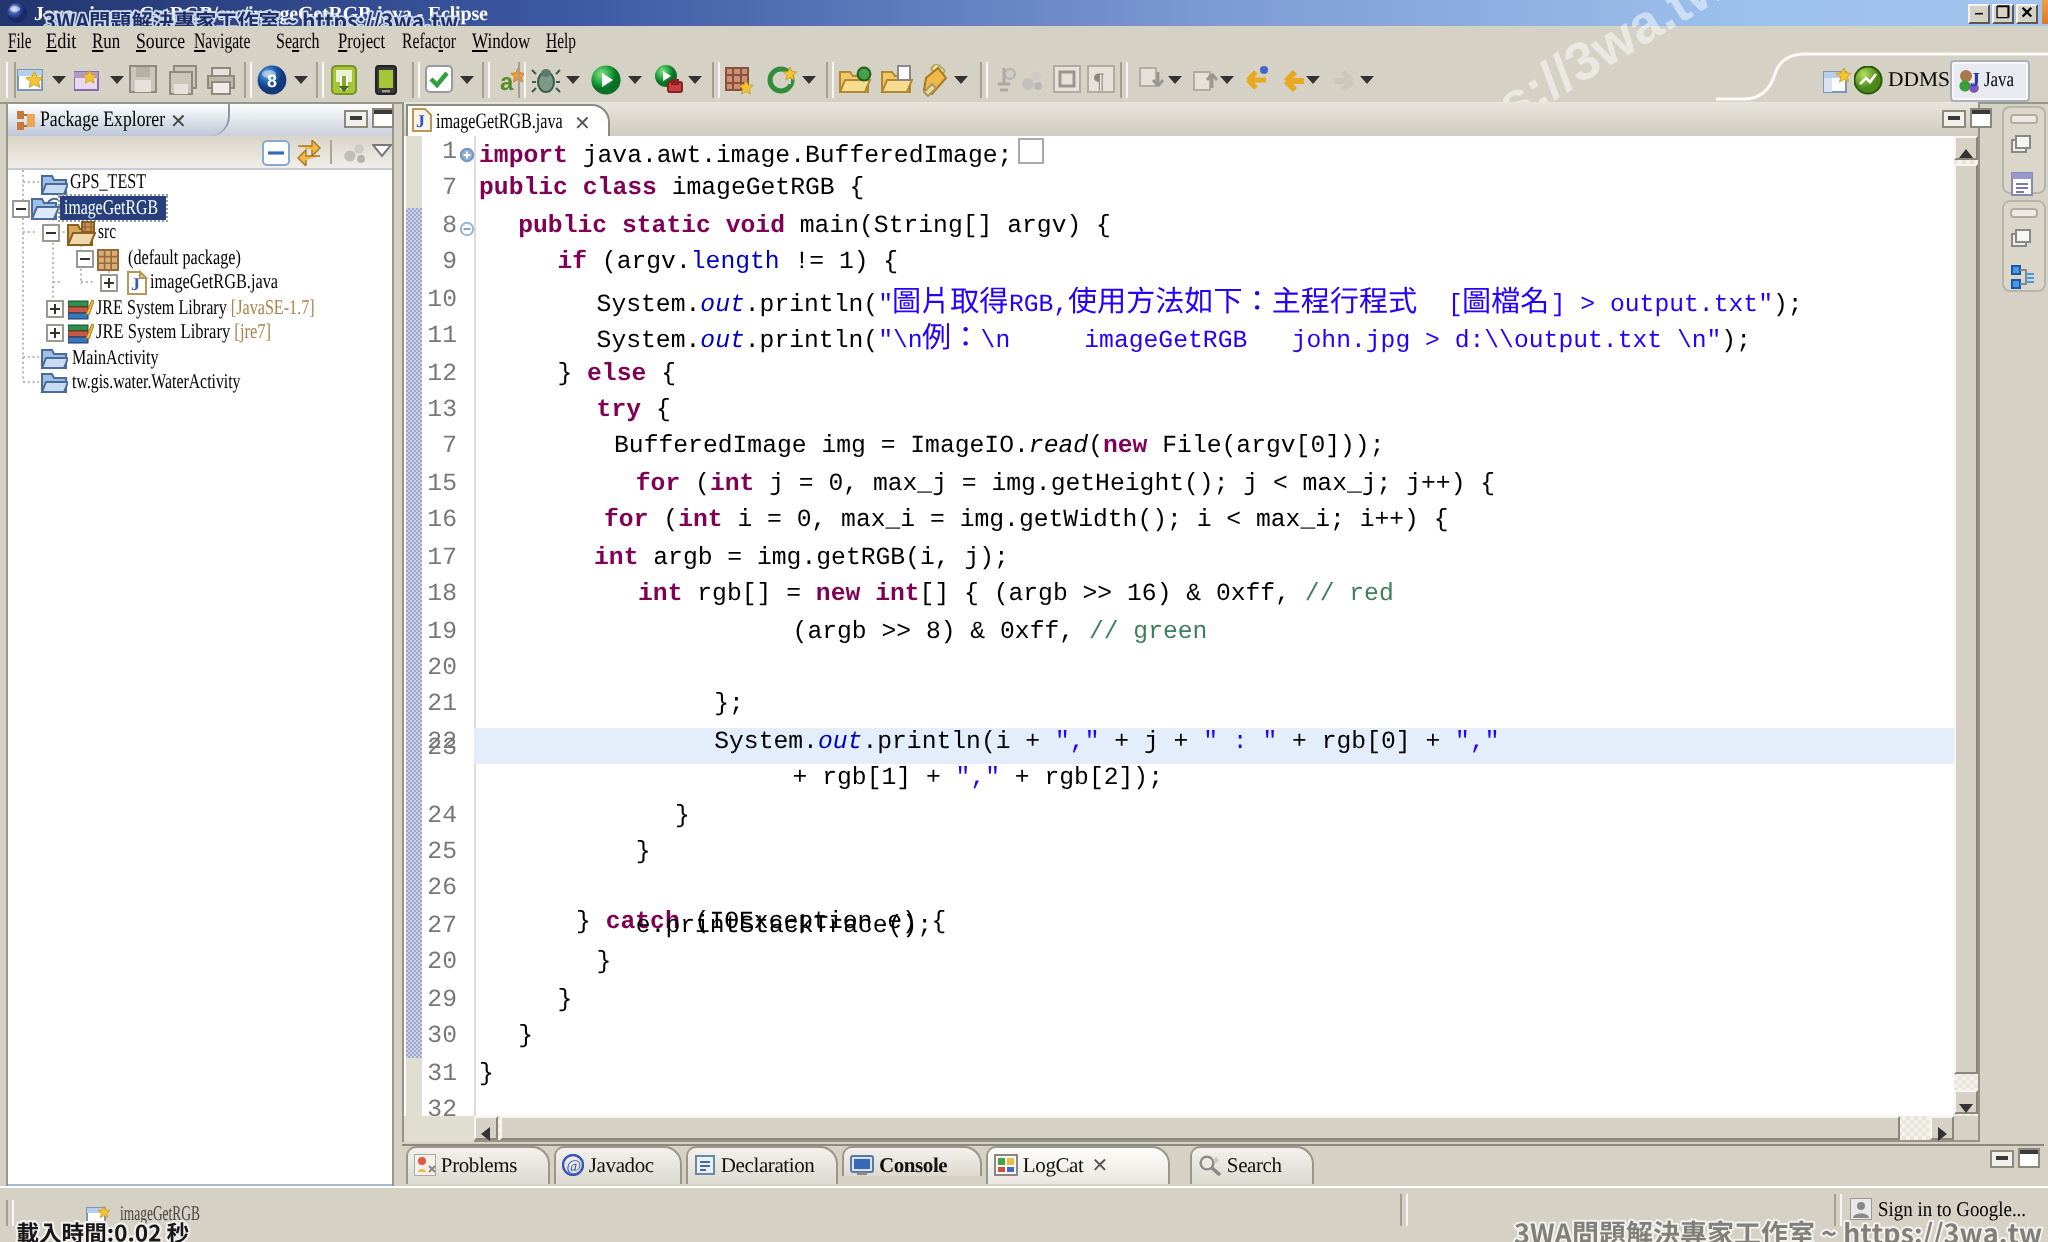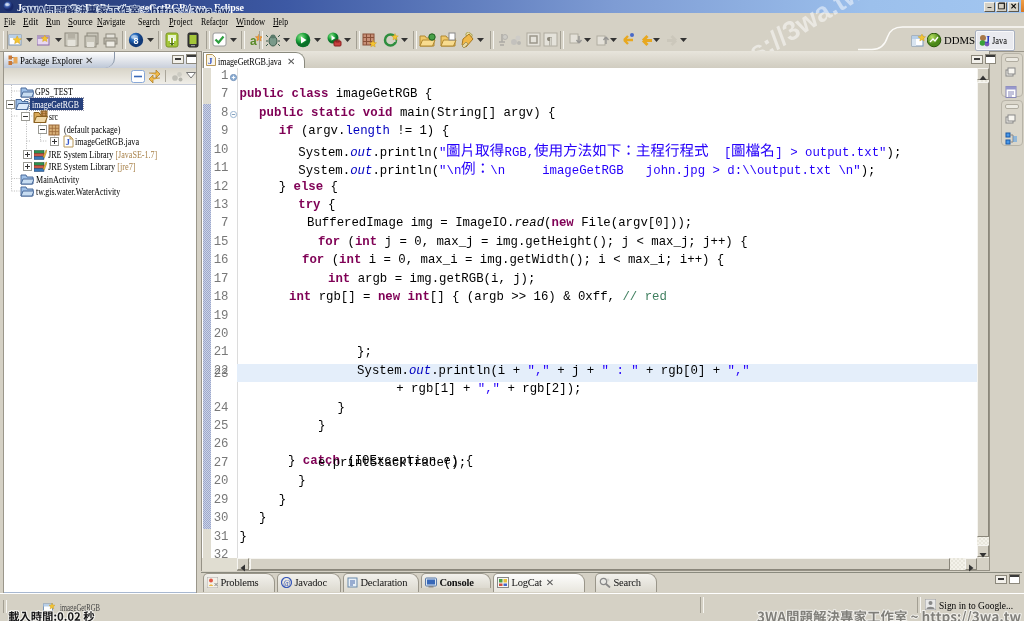--- a/index.html
+++ b/index.html
@@ -451,40 +451,42 @@
     <div class="ln" style="top:351.0px">25</div>
     <div class="ln" style="top:369.4px">26</div>
     <div class="ln" style="top:387.8px">27</div>
     <div class="ln" style="top:406.2px">20</div>
     <div class="ln" style="top:424.7px">29</div>
     <div class="ln" style="top:443.1px">30</div>
     <div class="ln" style="top:461.5px">31</div>
     <div class="ln" style="top:479.9px">32</div>
   </div>
 <div class="abs" style="left:237px;top:68px;width:740px;height:490px;overflow:hidden" id="code">
+    <div class="cl" style="top:1.0px;padding-left:2.5px"><b class="k">import</b> java.awt.image.BufferedImage;<span class="fb"></span></div>
     <div class="cl" style="top:37.8px;padding-left:22.1px"><b class="k">public</b> <b class="k">static</b> <b class="k">void</b> main(String[] argv) {</div>
     <div class="cl" style="top:19.4px;padding-left:2.5px"><b class="k">public</b> <b class="k">class</b> imageGetRGB {</div>
     <div class="cl" style="top:56.3px;padding-left:41.7px"><b class="k">if</b> (argv.<span class="f">length</span> != 1) {</div>
     <div class="cl" style="top:74.7px;padding-left:61.3px">System.<i class="sf">out</i>.println(<span class="s">"</span><svg style="vertical-align:-2.33px" width="58" height="15" viewBox="0 -12.51 58 14.84">
         <path d="M5.2671 -9.3702H9.2247V-8.4099H5.2671ZM4.7724 -5.07795H9.7194V-1.8333000000000002H4.7724ZM3.8994 -5.7618V-1.14945H10.636050000000001V-5.7618ZM6.38745 -3.88485H8.07525V-3.0264H6.38745ZM5.7036 -4.46685V-2.45895H8.80275V-4.46685ZM2.91 -7.085850000000001V-6.402H11.6691V-7.085850000000001H7.69695V-7.75515H10.17045V-10.0104H4.365V-7.75515H6.7512V-7.085850000000001ZM1.1931 -11.62545V1.14945H2.22615V0.56745H12.32385V1.14945H13.386000000000001V-11.62545ZM2.22615 -0.3492V-10.7088H12.32385V-0.3492Z M17.53275 -12.076500000000001V-7.11495C17.53275 -4.495950000000001 17.329050000000002 -1.7314500000000002 15.481200000000001 0.39285000000000003C15.72855 0.56745 16.10685 0.94575 16.296 1.2076500000000001C17.678250000000002 -0.33465 18.2457 -2.1679500000000003 18.4785 -4.08855H24.63315V1.1640000000000001H25.753500000000003V-5.16525H18.565800000000003C18.609450000000002 -5.82 18.624000000000002 -6.4602 18.624000000000002 -7.11495V-7.52235H25.24425V-12.20745H24.1239V-8.6136H18.624000000000002V-12.076500000000001Z M37.8591 -9.09375 36.8115 -8.89005C37.291650000000004 -6.4893 37.975500000000004 -4.37955 38.97945 -2.6481C38.121 -1.44045 37.0734 -0.53835 35.923950000000005 0.0582C36.1713 0.27645000000000003 36.47685 0.6838500000000001 36.636900000000004 0.9603C37.75725 0.30555 38.77575 -0.5529000000000001 39.6342 -1.64415C40.43445 -0.5529000000000001 41.39475 0.3492 42.55875 1.0039500000000001C42.73335 0.7275 43.068 0.30555 43.31535 0.10185C42.1077 -0.5238 41.118300000000005 -1.455 40.3035 -2.619C41.48205 -4.4814 42.311400000000006 -6.925800000000001 42.67515 -10.0686L41.97675 -10.25775L41.7876 -10.2141H36.53505V-9.151950000000001H41.4675C41.118300000000005 -6.99855 40.49265 -5.16525 39.64875 -3.68115C38.8194 -5.238 38.2374 -7.0713 37.8591 -9.09375ZM29.49285 -1.78965 29.696550000000002 -0.71295C31.0788 -0.9166500000000001 32.9703 -1.2076500000000001 34.81815 -1.5132V1.1349H35.880300000000005V-10.286850000000001H36.8988V-11.3199H29.7984V-10.286850000000001H30.918750000000003V-1.9788000000000001ZM31.966350000000002 -10.286850000000001H34.81815V-8.351700000000001H31.966350000000002ZM31.966350000000002 -7.3623H34.81815V-5.3253H31.966350000000002ZM31.966350000000002 -4.3359000000000005H34.81815V-2.5317000000000003L31.966350000000002 -2.1243Z M50.66310000000001 -8.97735H55.479150000000004V-7.78425H50.66310000000001ZM50.66310000000001 -10.941600000000001H55.479150000000004V-9.7776H50.66310000000001ZM49.600950000000005 -11.770950000000001V-6.9549H56.57040000000001V-11.770950000000001ZM49.630050000000004 -2.0952C50.284800000000004 -1.455 51.07050000000001 -0.5529000000000001 51.434250000000006 0.0291L52.263600000000004 -0.56745C51.88530000000001 -1.1349 51.08505000000001 -1.99335 50.4012 -2.60445ZM47.30205000000001 -12.1929C46.66185000000001 -11.15985 45.35235000000001 -9.93765 44.20290000000001 -9.1956C44.377500000000005 -8.97735 44.65395000000001 -8.54085 44.78490000000001 -8.2935C46.07985000000001 -9.166500000000001 47.47665000000001 -10.51965 48.335100000000004 -11.7855ZM48.364200000000004 -3.783V-2.83725H54.2424V-0.0582C54.2424 0.13095 54.184200000000004 0.1746 53.95140000000001 0.18915C53.73315000000001 0.21825 53.0202 0.21825 52.190850000000005 0.18915C52.33635000000001 0.48015 52.49640000000001 0.873 52.55460000000001 1.17855C53.63130000000001 1.17855 54.3297 1.1640000000000001 54.766200000000005 1.0039500000000001C55.21725000000001 0.8439 55.333650000000006 0.5529000000000001 55.333650000000006 -0.04365V-2.83725H57.51615000000001V-3.783H55.333650000000006V-5.0343H57.268800000000006V-5.9655000000000005H48.69885000000001V-5.0343H54.2424V-3.783ZM47.563950000000006 -8.97735C46.69095000000001 -7.4787 45.29415000000001 -5.98005 43.9701 -5.01975C44.14470000000001 -4.75785 44.450250000000004 -4.1904 44.53755 -3.9576000000000002C45.105000000000004 -4.40865 45.687000000000005 -4.96155 46.254450000000006 -5.5581000000000005V1.14945H47.31660000000001V-6.8094C47.76765 -7.3914 48.175050000000006 -7.9879500000000005 48.52425000000001 -8.59905Z" fill="#2500fa"></path>
       </svg><span class="s">RGB,</span><svg style="vertical-align:-2.33px" width="175" height="15" viewBox="0 -12.51 175 14.84">
         <path d="M8.71545 -12.1638V-10.60695H4.67055V-9.603H8.71545V-8.1771H5.0925V-4.14675H8.6427C8.54085 -3.3465000000000003 8.3226 -2.5899 7.857 -1.90605C7.085850000000001 -2.4444 6.4602 -3.0991500000000003 6.00915 -3.85575L5.0925 -3.5502000000000002C5.630850000000001 -2.619 6.3438 -1.8333000000000002 7.20225 -1.17855C6.5329500000000005 -0.56745 5.54355 -0.0582 4.1322 0.30555C4.365 0.53835 4.67055 0.9603 4.8015 1.2076500000000001C6.3147 0.7566 7.3623 0.14550000000000002 8.10435 -0.56745C9.5739 0.3201 11.4072 0.9021 13.48785 1.1931C13.63335 0.873 13.9098 0.45105 14.1426 0.2037C12.0474 -0.0291 10.2141 -0.53835 8.74455 -1.3386C9.326550000000001 -2.19705 9.58845 -3.1428000000000003 9.70485 -4.14675H13.51695V-8.1771H9.7776V-9.603H13.9971V-10.60695H9.7776V-12.1638ZM6.111 -7.2604500000000005H8.71545V-5.7327L8.7009 -5.07795H6.111ZM9.7776 -7.2604500000000005H12.46935V-5.07795H9.76305L9.7776 -5.7327ZM4.0449 -12.251100000000001C3.1864500000000002 -10.0395 1.7751000000000001 -7.8861 0.30555 -6.4893C0.49470000000000003 -6.2274 0.80025 -5.65995 0.9166500000000001 -5.4126C1.4695500000000001 -5.9655000000000005 2.0079000000000002 -6.605700000000001 2.51715 -7.31865V1.2222H3.56475V-8.9046C4.1322 -9.87945 4.656000000000001 -10.89795 5.063400000000001 -11.931000000000001Z M16.77615 -11.2035V-5.92185C16.77615 -3.8703000000000003 16.63065 -1.29495 15.015600000000001 0.5238C15.26295 0.65475 15.69945 1.0185 15.8595 1.23675C16.97985 0.0 17.47455 -1.6732500000000001 17.692800000000002 -3.3028500000000003H21.34485V1.03305H22.450650000000003V-3.3028500000000003H26.379150000000003V-0.3201C26.379150000000003 -0.0582 26.2773 0.0291 25.9863 0.04365C25.709850000000003 0.0582 24.72045 0.07275000000000001 23.701950000000004 0.0291C23.847450000000002 0.3201 24.02205 0.80025 24.08025 1.0767C25.44795 1.09125 26.291850000000004 1.0767 26.786550000000002 0.9021C27.28125 0.7275 27.45585 0.39285000000000003 27.45585 -0.3201V-11.2035ZM17.85285 -10.1559H21.34485V-7.81335H17.85285ZM26.379150000000003 -10.1559V-7.81335H22.450650000000003V-10.1559ZM17.85285 -6.7803H21.34485V-4.3359000000000005H17.79465C17.8383 -4.8888 17.85285 -5.42715 17.85285 -5.92185ZM26.379150000000003 -6.7803V-4.3359000000000005H22.450650000000003V-6.7803Z M35.502 -11.9019C35.880300000000005 -11.21805 36.3168 -10.286850000000001 36.4914 -9.70485H30.0894V-8.6427H34.061550000000004C33.88695 -5.2962 33.5232 -1.52775 29.7693 0.33465C30.0603 0.53835 30.4095 0.9166500000000001 30.569550000000003 1.1931C33.334050000000005 -0.24735000000000001 34.4253 -2.66265 34.8909 -5.25255H40.0998C39.867000000000004 -1.96425 39.576 -0.5529000000000001 39.15405 -0.1746C38.9649 -0.0291 38.77575 0.0 38.455650000000006 0.0C38.0628 0.0 37.0443 -0.01455 35.996700000000004 -0.10185C36.21495 0.18915 36.36045 0.6402 36.38955 0.9603C37.3644 1.03305 38.3247 1.0476 38.83395 1.0039500000000001C39.4014 0.97485 39.765150000000006 0.873 40.0998 0.49470000000000003C40.66725 -0.07275000000000001 40.95825 -1.6587 41.24925 -5.790900000000001C41.27835 -5.95095 41.2929 -6.3147 41.2929 -6.3147H35.0655C35.1528 -7.085850000000001 35.211 -7.87155 35.25465 -8.6427H42.7188V-9.70485H36.5787L37.61175 -10.1559C37.40805 -10.7379 36.957 -11.62545 36.5496 -12.3093Z M45.032250000000005 -11.276250000000001C46.00710000000001 -10.83975 47.20020000000001 -10.141350000000001 47.79675 -9.6321L48.4224 -10.54875C47.8113 -11.0289 46.58910000000001 -11.68365 45.643350000000005 -12.06195ZM44.261100000000006 -7.31865C45.20685 -6.91125 46.370850000000004 -6.2274 46.952850000000005 -5.74725L47.563950000000006 -6.64935C46.967400000000005 -7.1295 45.774300000000004 -7.75515 44.85765000000001 -8.13345ZM44.75580000000001 0.2328 45.672450000000005 0.97485C46.5309 -0.3783 47.549400000000006 -2.19705 48.320550000000004 -3.73935L47.520300000000006 -4.4523C46.67640000000001 -2.80815 45.52695000000001 -0.8875500000000001 44.75580000000001 0.2328ZM49.26630000000001 0.65475C49.659150000000004 0.48015 50.270250000000004 0.3783 55.71195 -0.30555C56.002950000000006 0.2328 56.23575000000001 0.74205 56.38125000000001 1.14945L57.341550000000005 0.65475C56.90505 -0.48015 55.79925000000001 -2.2116000000000002 54.766200000000005 -3.492L53.89320000000001 -3.07005C54.3297 -2.5026 54.780750000000005 -1.84785 55.18815000000001 -1.1931L50.57580000000001 -0.6838500000000001C51.477900000000005 -1.90605 52.39455000000001 -3.4629000000000003 53.15115000000001 -5.01975H57.283350000000006V-6.0528H53.442150000000005V-8.686350000000001H56.686800000000005V-9.7194H53.442150000000005V-12.222H52.35090000000001V-9.7194H49.22265000000001V-8.686350000000001H52.35090000000001V-6.0528H48.58245000000001V-5.01975H51.84165000000001C51.11415000000001 -3.3756 50.139300000000006 -1.81875 49.81920000000001 -1.38225C49.455450000000006 -0.8439 49.179 -0.50925 48.888000000000005 -0.4365C49.018950000000004 -0.13095 49.20810000000001 0.42195 49.26630000000001 0.65475Z M66.07155 -10.6506V0.80025H67.1046V-0.30555H70.26195V0.56745H71.33865V-10.6506ZM67.1046 -1.3386V-9.61755H70.26195V-1.3386ZM58.680150000000005 -9.326550000000001 58.79655 -8.22075 60.30975 -8.30805C60.004200000000004 -6.7803 59.655 -5.3107500000000005 59.334900000000005 -4.2486C60.13515 -3.65205 61.03725 -2.92455 61.881150000000005 -2.1825C61.139100000000006 -1.2804 60.10605 -0.42195 58.694700000000005 0.33465C58.9566 0.5238 59.320350000000005 0.9021 59.4804 1.14945C60.89175 0.3783 61.939350000000005 -0.50925 62.7105 -1.44045C63.3798 -0.8148 63.976350000000004 -0.21825 64.38375 0.27645000000000003L65.184 -0.5820000000000001C64.73295 -1.0767 64.09275000000001 -1.6878 63.36525 -2.3280000000000003C64.73295 -4.4523 64.893 -6.7221 64.893 -8.54085V-8.59905L65.50410000000001 -8.6427L65.51865000000001 -9.646650000000001L64.893 -9.61755V-10.286850000000001H63.830850000000005V-9.55935L61.6338 -9.4575C61.793850000000006 -10.3596 61.924800000000005 -11.261700000000001 62.026650000000004 -12.091050000000001L60.89175 -12.1638C60.80445 -11.3199 60.673500000000004 -10.3596 60.498900000000006 -9.3993ZM60.571650000000005 -4.5832500000000005C60.86265 -5.65995 61.168200000000006 -7.0131000000000006 61.4301 -8.3808L63.830850000000005 -8.5263C63.830850000000005 -6.9403500000000005 63.68535 -4.947 62.506800000000005 -3.0555C61.866600000000005 -3.5793 61.197300000000006 -4.1031 60.571650000000005 -4.5832500000000005Z M73.55025 -11.1453V-10.05405H79.16655V1.14945H80.316V-6.56205C81.98925 -5.65995 83.93895 -4.4523 84.95745 -3.6375L85.7286 -4.6269C84.5646 -5.51445 82.25115 -6.82395 80.5197 -7.6678500000000005L80.316 -7.43505V-10.05405H86.5143V-11.1453Z M94.575 -7.9152000000000005C95.157 -7.9152000000000005 95.6808 -8.33715 95.6808 -9.006450000000001C95.6808 -9.67575 95.157 -10.0977 94.575 -10.0977C93.993 -10.0977 93.4692 -9.67575 93.4692 -9.006450000000001C93.4692 -8.33715 93.993 -7.9152000000000005 94.575 -7.9152000000000005ZM94.575 -0.7857000000000001C95.157 -0.7857000000000001 95.6808 -1.2222 95.6808 -1.8769500000000001C95.6808 -2.54625 95.157 -2.9827500000000002 94.575 -2.9827500000000002C93.993 -2.9827500000000002 93.4692 -2.54625 93.4692 -1.8769500000000001C93.4692 -1.2222 93.993 -0.7857000000000001 94.575 -0.7857000000000001Z M107.29169999999999 -11.56725C108.17925 -10.9125 109.19775 -9.981300000000001 109.77974999999999 -9.312000000000001H103.34864999999999V-8.24985H108.52844999999999V-5.04885H104.01795V-3.9867H108.52844999999999V-0.39285000000000003H102.6648V0.6693H115.6434V-0.39285000000000003H109.707V-3.9867H114.3048V-5.04885H109.707V-8.24985H114.90135V-9.312000000000001H110.17259999999999L110.871 -9.821250000000001C110.28899999999999 -10.5051 109.11045 -11.4945 108.17925 -12.1638Z M123.9951 -10.5342H128.4765V-7.7988H123.9951ZM122.97659999999999 -11.47995V-6.8530500000000005H129.5241V-11.47995ZM129.05849999999998 -6.3147C127.55985 -5.8782000000000005 124.79534999999998 -5.60175 122.511 -5.45625C122.6274 -5.223450000000001 122.7438 -4.84515 122.77289999999999 -4.61235C123.68955 -4.656000000000001 124.69349999999999 -4.7142 125.66834999999999 -4.81605V-3.0846H122.81654999999999V-2.13885H125.66834999999999V-0.1746H122.01629999999999V0.80025H130.3098V-0.1746H126.74504999999999V-2.13885H129.6987V-3.0846H126.74504999999999V-4.947C127.87995 -5.07795 128.94209999999998 -5.2671 129.786 -5.4999ZM121.69619999999999 -12.0183C120.61949999999999 -11.5236 118.68435 -11.101650000000001 117.02564999999998 -10.8252C117.14205 -10.5924 117.3021 -10.22865 117.34575 -9.99585C118.02959999999999 -10.08315 118.7571 -10.19955 119.48459999999999 -10.34505V-8.1189H117.11295V-7.1004000000000005H119.33909999999999C118.7571 -5.42715 117.75314999999999 -3.53565 116.80739999999999 -2.5026C116.99654999999998 -2.2407 117.25845 -1.8042 117.37485 -1.49865C118.11689999999999 -2.40075 118.88804999999999 -3.8412 119.48459999999999 -5.3107500000000005V1.1349H120.56129999999999V-5.13615C121.056 -4.52505 121.63799999999999 -3.73935 121.88534999999999 -3.33195L122.5401 -4.1904C122.2491 -4.52505 120.98325 -5.83455 120.56129999999999 -6.198300000000001V-7.1004000000000005H122.38005V-8.1189H120.56129999999999V-10.57785C121.2597 -10.75245 121.91444999999999 -10.956150000000001 122.46735 -11.1744Z M137.27925 -11.349V-10.301400000000001H144.43785V-11.349ZM134.83485 -12.236550000000001C134.09279999999998 -11.1744 132.68144999999998 -9.87945 131.45925 -9.0501C131.64839999999998 -8.846400000000001 131.95395 -8.42445 132.09945 -8.1771C133.40894999999998 -9.1083 134.9076 -10.5342 135.88244999999998 -11.80005ZM136.63905 -7.333200000000001V-6.2856000000000005H141.5424V-0.24735000000000001C141.5424 -0.01455 141.44055 0.0582 141.1641 0.07275000000000001C140.9022 0.0873 139.91279999999998 0.0873 138.87975 0.04365C139.03979999999999 0.36375 139.19985 0.8148 139.24349999999998 1.12035C140.6694 1.12035 141.49875 1.12035 141.99345 0.9603C142.47359999999998 0.77115 142.64819999999997 0.4365 142.64819999999997 -0.2328V-6.2856000000000005H144.84525V-7.333200000000001ZM135.41684999999998 -9.1083C134.41289999999998 -7.4496 132.8124 -5.7618 131.31375 -4.6851C131.53199999999998 -4.46685 131.92485 -3.9867 132.08489999999998 -3.76845C132.62324999999998 -4.20495 133.1907 -4.72875 133.7436 -5.2962V1.2076500000000001H134.82029999999997V-6.4893C135.4314 -7.2168 135.9843 -7.9734 136.44989999999999 -8.73Z M153.0951 -10.5342H157.5765V-7.7988H153.0951ZM152.0766 -11.47995V-6.8530500000000005H158.6241V-11.47995ZM158.1585 -6.3147C156.65985 -5.8782000000000005 153.89535 -5.60175 151.611 -5.45625C151.7274 -5.223450000000001 151.8438 -4.84515 151.8729 -4.61235C152.78955 -4.656000000000001 153.7935 -4.7142 154.76835 -4.81605V-3.0846H151.91655V-2.13885H154.76835V-0.1746H151.1163V0.80025H159.4098V-0.1746H155.84505000000001V-2.13885H158.7987V-3.0846H155.84505000000001V-4.947C156.97995 -5.07795 158.0421 -5.2671 158.886 -5.4999ZM150.7962 -12.0183C149.7195 -11.5236 147.78435 -11.101650000000001 146.12565 -10.8252C146.24205 -10.5924 146.4021 -10.22865 146.44575 -9.99585C147.1296 -10.08315 147.8571 -10.19955 148.5846 -10.34505V-8.1189H146.21295V-7.1004000000000005H148.4391C147.8571 -5.42715 146.85315 -3.53565 145.9074 -2.5026C146.09655 -2.2407 146.35845 -1.8042 146.47485 -1.49865C147.2169 -2.40075 147.98805 -3.8412 148.5846 -5.3107500000000005V1.1349H149.6613V-5.13615C150.156 -4.52505 150.738 -3.73935 150.98535 -3.33195L151.6401 -4.1904C151.3491 -4.52505 150.08325 -5.83455 149.6613 -6.198300000000001V-7.1004000000000005H151.48005V-8.1189H149.6613V-10.57785C150.3597 -10.75245 151.01445 -10.956150000000001 151.56735 -11.1744Z M170.36595 -11.50905C171.12255000000002 -10.98525 172.02465 -10.19955 172.46115 -9.67575L173.21775000000002 -10.3596C172.78125 -10.86885 171.85005 -11.6109 171.108 -12.12015ZM168.27075000000002 -12.1638C168.27075000000002 -11.261700000000001 168.29985000000002 -10.37415 168.3435 -9.50115H160.85025000000002V-8.439H168.41625000000002C168.79455000000002 -3.0264 170.01675 1.1931 172.40295 1.1931C173.5233 1.1931 173.9307 0.45105 174.11985 -2.0952C173.8143 -2.2116000000000002 173.4069 -2.45895 173.15955000000002 -2.7063C173.0577 -0.7566 172.89765 0.0582 172.49025 0.0582C171.0498 0.0582 169.91490000000002 -3.5065500000000003 169.55115 -8.439H173.82885000000002V-9.50115H169.49295C169.44930000000002 -10.3596 169.43475 -11.24715 169.43475 -12.1638ZM160.90845000000002 -0.3492 161.25765 0.7275C163.12005000000002 0.3201 165.79725000000002 -0.29100000000000004 168.27075000000002 -0.873L168.18345000000002 -1.8624L165.06975 -1.1931V-5.2089H167.7906V-6.27105H161.35950000000003V-5.2089H163.97850000000003V-0.97485Z" fill="#2500fa"></path>
       </svg><span class="s">&nbsp;&nbsp;[</span><svg style="vertical-align:-2.33px" width="44" height="15" viewBox="0 -12.51 44 14.84">
         <path d="M5.2671 -9.3702H9.2247V-8.4099H5.2671ZM4.7724 -5.07795H9.7194V-1.8333000000000002H4.7724ZM3.8994 -5.7618V-1.14945H10.636050000000001V-5.7618ZM6.38745 -3.88485H8.07525V-3.0264H6.38745ZM5.7036 -4.46685V-2.45895H8.80275V-4.46685ZM2.91 -7.085850000000001V-6.402H11.6691V-7.085850000000001H7.69695V-7.75515H10.17045V-10.0104H4.365V-7.75515H6.7512V-7.085850000000001ZM1.1931 -11.62545V1.14945H2.22615V0.56745H12.32385V1.14945H13.386000000000001V-11.62545ZM2.22615 -0.3492V-10.7088H12.32385V-0.3492Z M22.232400000000002 -7.1877H26.0736V-5.83455H22.232400000000002ZM21.272100000000002 -7.9734V-5.0343H27.092100000000002V-7.9734ZM17.2563 -12.222V-9.06465H15.306600000000001V-8.04615H17.15445C16.74705 -6.06735 15.87405 -3.76845 15.001050000000001 -2.54625C15.175650000000001 -2.2989 15.437550000000002 -1.8769500000000001 15.55395 -1.6005C16.19415 -2.5317000000000003 16.7907 -4.03035 17.2563 -5.5872V1.14945H18.2457V-5.68905C18.667650000000002 -4.96155 19.16235 -4.05945 19.3515 -3.59385L19.948050000000002 -4.3941C19.7007 -4.78695 18.624000000000002 -6.4311 18.2457 -6.925800000000001V-8.04615H19.7298V-9.06465H18.2457V-12.222ZM23.571 -1.4259V-0.24735000000000001H21.3012V-1.4259ZM24.5313 -1.4259H26.87385V-0.24735000000000001H24.5313ZM23.571 -2.22615H21.3012V-3.39015H23.571ZM24.5313 -2.22615V-3.39015H26.87385V-2.22615ZM20.297250000000002 -4.23405V1.1640000000000001H21.3012V0.59655H26.87385V1.1349H27.936V-4.23405ZM26.61195 -12.076500000000001C26.379150000000003 -11.50905 25.97175 -10.6797 25.6371 -10.141350000000001L26.393700000000003 -9.8649H24.57495V-12.222H23.52735V-9.8649H21.54855L22.4361 -10.185C22.27605 -10.69425 21.868650000000002 -11.4654 21.4758 -12.0183L20.588250000000002 -11.71275C20.96655 -11.15985 21.31575 -10.3887 21.46125 -9.8649H19.918950000000002V-7.493250000000001H20.908350000000002V-8.97735H27.31035V-7.493250000000001H28.328850000000003V-9.8649H26.481C26.8302 -10.34505 27.2376 -11.07255 27.615900000000003 -11.7273Z M34.55625 -12.26565C33.71235 -10.69425 32.039100000000005 -8.8173 29.652900000000002 -7.5078000000000005C29.90025 -7.31865 30.264000000000003 -6.925800000000001 30.42405 -6.6639C31.12245 -7.0713 31.7481 -7.52235 32.3301 -8.0025C33.304950000000005 -7.28955 34.3671 -6.3438 35.0073 -5.60175C33.363150000000005 -4.3068 31.44255 -3.33195 29.58015 -2.7936C29.7984 -2.5753500000000003 30.07485 -2.1243 30.2058 -1.81875C31.41345 -2.2116000000000002 32.6502 -2.7645 33.8142 -3.4629000000000003V1.1640000000000001H34.90545V0.5820000000000001H40.90005V1.1931H42.0204V-5.0343H36.040350000000004C37.7427 -6.4602 39.15405 -8.2644 40.0125 -10.4178L39.285000000000004 -10.8252L39.09585 -10.767H34.96365C35.2692 -11.18895 35.54565 -11.6109 35.793 -12.03285ZM40.90005 -0.42195H34.90545V-4.03035H40.90005ZM34.1634 -9.7776H38.528400000000005C37.8882 -8.511750000000001 36.97155 -7.3623 35.894850000000005 -6.358350000000001C35.22555 -7.1004000000000005 34.11975 -8.017050000000001 33.13035 -8.7009C33.50865 -9.0501 33.8433 -9.41385 34.1634 -9.7776Z" fill="#2500fa"></path>
       </svg><span class="s">] &gt; output.txt"</span>);</div>
     <div class="cl" style="top:93.1px;padding-left:61.3px">System.<i class="sf">out</i>.println(<span class="s">"\n</span><svg style="vertical-align:-2.33px" width="29" height="15" viewBox="0 -12.51 29 14.84">
         <path d="M9.821250000000001 -10.57785V-2.1679500000000003H10.81065V-10.57785ZM12.4839 -11.9892V-0.2037C12.4839 0.04365 12.396600000000001 0.10185 12.1638 0.1164C11.916450000000001 0.13095 11.1453 0.13095 10.25775 0.10185C10.4178 0.4074 10.5633 0.8875500000000001 10.621500000000001 1.17855C11.770950000000001 1.17855 12.4839 1.14945 12.9204 0.9603C13.34235 0.7857000000000001 13.5024 0.48015 13.5024 -0.21825V-11.9892ZM4.4523 -11.47995V-10.5051H5.790900000000001C5.48535 -8.36625 4.84515 -5.8491 3.5502000000000002 -4.3068C3.7539000000000002 -4.1322 4.074 -3.76845 4.2195 -3.56475C4.5832500000000005 -3.9867 4.9033500000000005 -4.4814 5.19435 -5.01975C5.86365 -4.5396 6.605700000000001 -3.9139500000000003 7.0713 -3.4338C6.3438 -1.7314500000000002 5.33985 -0.4656 4.1322 0.36375C4.365 0.53835 4.69965 0.94575 4.8597 1.1931C7.085850000000001 -0.4074 8.7009 -3.5211 9.26835 -8.2644L8.62815 -8.48265L8.45355 -8.439H6.41655C6.59115 -9.1374 6.73665 -9.8358 6.8530500000000005 -10.5051H9.7485V-11.47995ZM6.15465 -7.46415H8.148C7.9879500000000005 -6.358350000000001 7.75515 -5.3544 7.4496 -4.4523C6.984 -4.9033500000000005 6.2565 -5.4708000000000006 5.60175 -5.89275C5.80545 -6.38745 5.9946 -6.925800000000001 6.15465 -7.46415ZM3.39015 -12.1638C2.69175 -9.9231 1.52775 -7.7115 0.2619 -6.2565C0.45105 -5.98005 0.7275 -5.3980500000000005 0.8439 -5.1507000000000005C1.32405 -5.7036 1.7751000000000001 -6.358350000000001 2.2116000000000002 -7.0713V1.1640000000000001H3.2301V-8.9628C3.68115 -9.90855 4.074 -10.89795 4.3941 -11.8728Z M21.825000000000003 -7.9152000000000005C22.407 -7.9152000000000005 22.9308 -8.33715 22.9308 -9.006450000000001C22.9308 -9.67575 22.407 -10.0977 21.825000000000003 -10.0977C21.243000000000002 -10.0977 20.7192 -9.67575 20.7192 -9.006450000000001C20.7192 -8.33715 21.243000000000002 -7.9152000000000005 21.825000000000003 -7.9152000000000005ZM21.825000000000003 -0.7857000000000001C22.407 -0.7857000000000001 22.9308 -1.2222 22.9308 -1.8769500000000001C22.9308 -2.54625 22.407 -2.9827500000000002 21.825000000000003 -2.9827500000000002C21.243000000000002 -2.9827500000000002 20.7192 -2.54625 20.7192 -1.8769500000000001C20.7192 -1.2222 21.243000000000002 -0.7857000000000001 21.825000000000003 -0.7857000000000001Z" fill="#2500fa"></path>
       </svg><span class="s">\n&nbsp;&nbsp;&nbsp;&nbsp;&nbsp;imageGetRGB&nbsp;&nbsp;&nbsp;john.jpg &gt; d:\\output.txt \n"</span>);</div>
     <div class="cl" style="top:111.5px;padding-left:41.7px">} <b class="k">else</b> {</div>
     <div class="cl" style="top:129.9px;padding-left:61.3px"><b class="k">try</b> {</div>
     <div class="cl" style="top:148.4px;padding-left:70px">BufferedImage img = ImageIO.<i>read</i>(<b class="k">new</b> File(argv[0]));</div>
     <div class="cl" style="top:166.8px;padding-left:80.9px"><b class="k">for</b> (<b class="k">int</b> j = 0, max_j = img.getHeight(); j &lt; max_j; j++) {</div>
     <div class="cl" style="top:185.2px;padding-left:65px"><b class="k">for</b> (<b class="k">int</b> i = 0, max_i = img.getWidth(); i &lt; max_i; i++) {</div>
-    <div class="cl" style="top:203.6px;padding-left:91px"><b class="k">int</b> argb = img.getRGB(i, j);</div>
-    <div class="cl" style="top:222.0px;padding-left:52px"><b class="k">int</b> rgb[] = <b class="k">new</b> <b class="k">int</b>[] { (argb &gt;&gt; 16) &amp; 0xff, <span class="c">// red</span></div>
+    <div class="cl" style="top:203.6px;padding-left:60px"><b class="k">int</b> argb = img.getRGB(i, j);</div>
+    <div class="cl" style="top:222.0px;padding-left:82px"><b class="k">int</b> rgb[] = <b class="k">new</b> <b class="k">int</b>[] { (argb &gt;&gt; 16) &amp; 0xff, <span class="c">// red</span></div>
+    <div class="cl" style="top:240.5px;padding-left:159.3px">(argb &gt;&gt; 8) &amp; 0xff, <span class="c">// green</span></div>
     <div class="cl" style="top:277.3px;padding-left:120.1px">};</div>
     <div class="cl hl" style="top:295.7px;padding-left:120.1px">System.<i class="sf">out</i>.println(i + <span class="s">","</span> + j + <span class="s">" : "</span> + rgb[0] + <span class="s">","</span></div>
     <div class="cl" style="top:314.1px;padding-left:159.3px">+ rgb[1] + <span class="s">","</span> + rgb[2]);</div>
     <div class="cl" style="top:332.6px;padding-left:100.5px">}</div>
     <div class="cl" style="top:351.0px;padding-left:80.9px">}</div>
     <div class="cl" style="top:386px;padding-left:51px">} <b class="k">catch</b> (IOException e) {</div>
     <div class="cl" style="top:387.8px;padding-left:80.9px">e.printStackTrace();</div>
     <div class="cl" style="top:406.2px;padding-left:61.3px">}</div>
     <div class="cl" style="top:424.7px;padding-left:41.7px">}</div>
     <div class="cl" style="top:443.1px;padding-left:22.1px">}</div>

